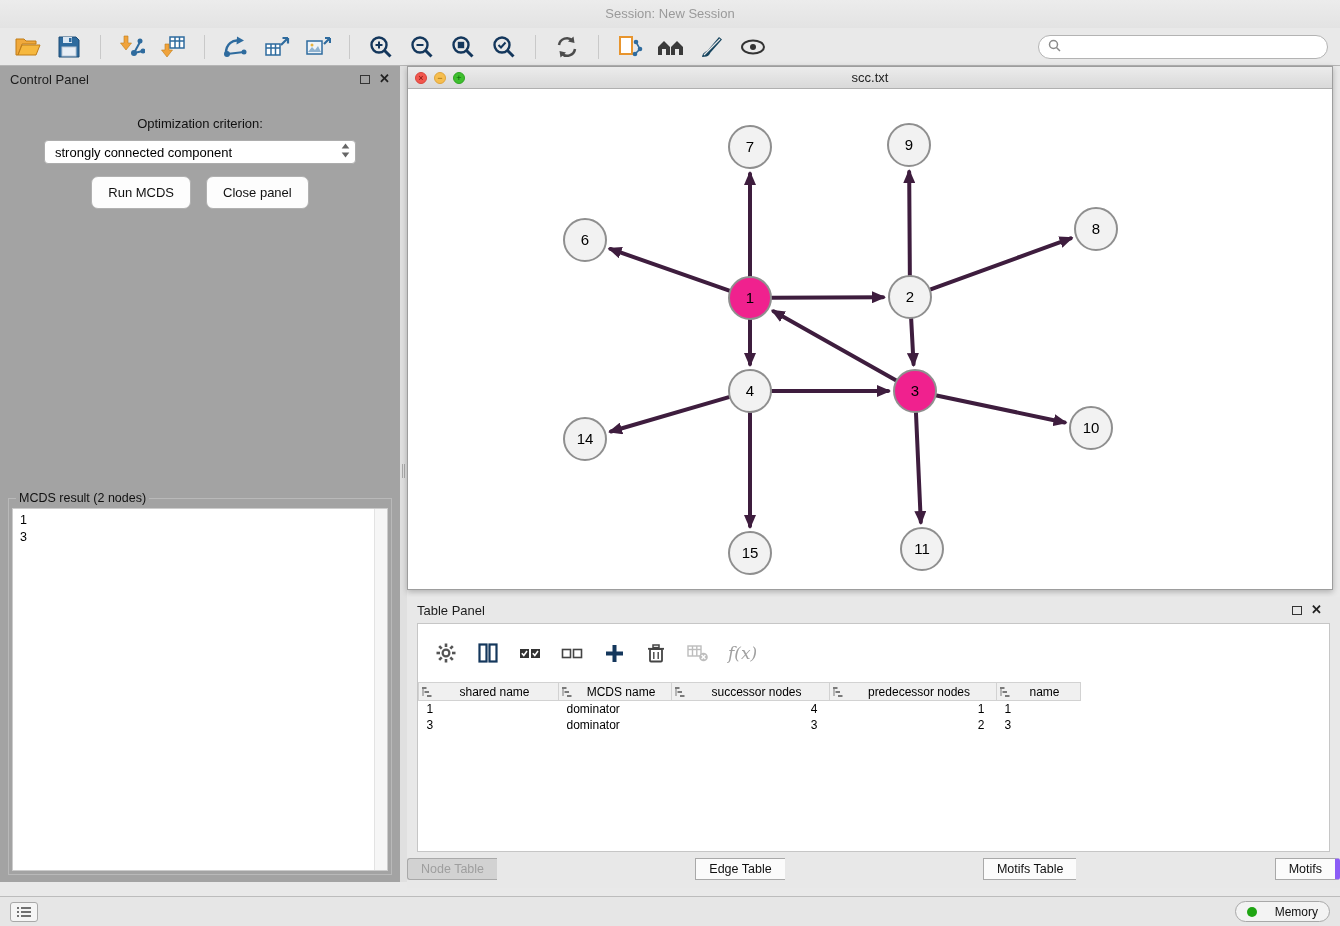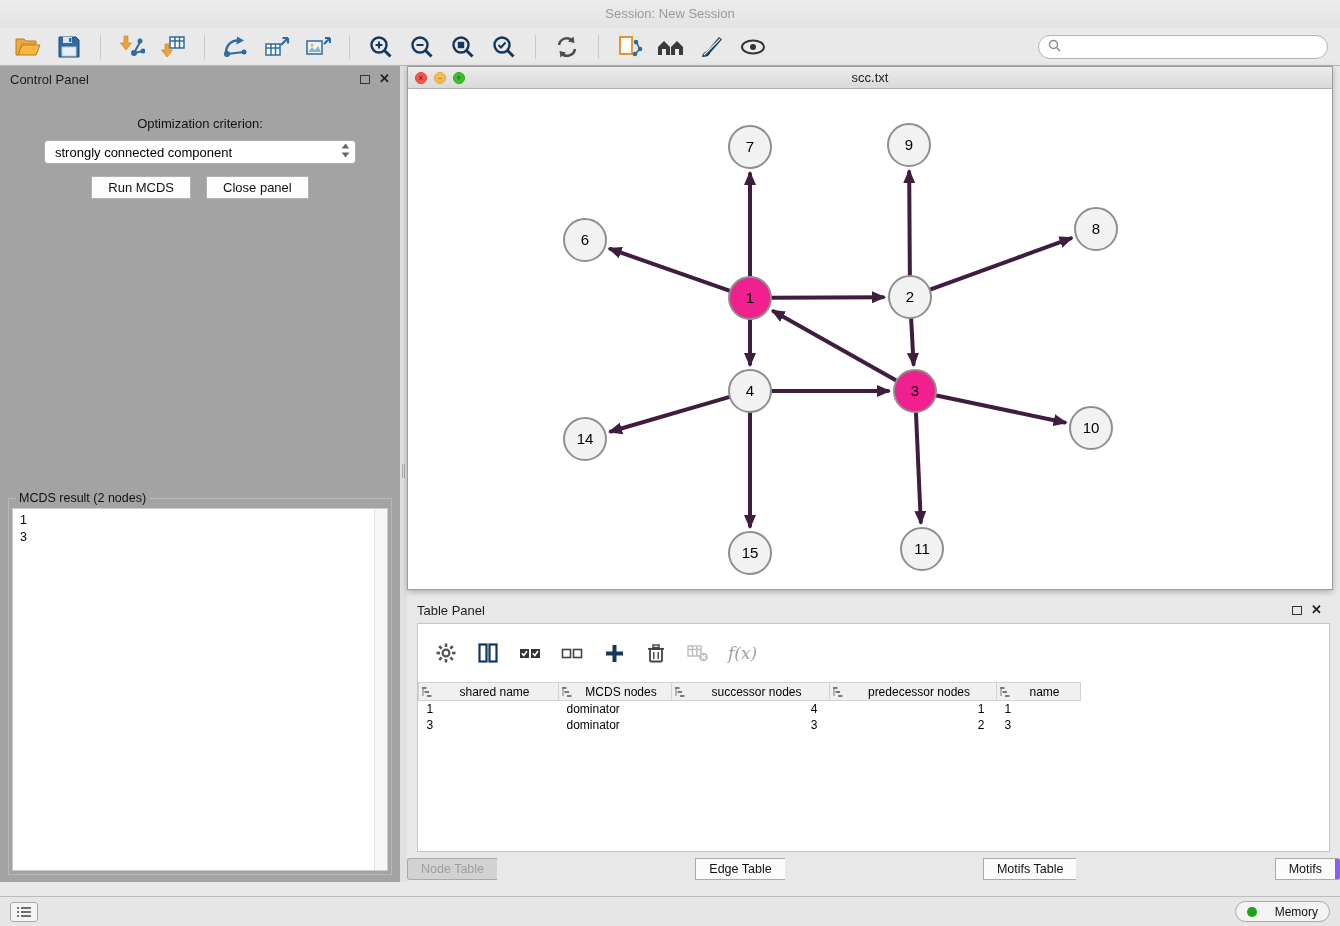--- a/index.html
+++ b/index.html
@@ -40,22 +40,22 @@
     border-right:none; font-size:12.5px; color:#111; cursor:pointer; }
   .seg:first-child { border-radius:3px 0 0 3px; }
   .seg:last-child { border-right:1px solid #a9a9a9; border-radius:0 3px 3px 0; }
   .seg.active { background:#d6d6d6; color:#9e9e9e; }
   .opt-label { text-align:center; margin-top:24px; font-size:13px; color:#111; }
   .dropdown { margin:9px auto 0; width:312px; height:24px; background:#fff;
     border:1px solid #adadad; border-radius:4px; display:flex; align-items:center;
     padding:0 5px 0 10px; font-size:13px; cursor:pointer; }
   .dropdown .dd-val { flex:1; }
   .btn-row { display:flex; justify-content:center; gap:15px; margin-top:12px; }
-  .cp-btn { background:#fdfdfd; border:1px solid #b1b1b1; border-radius:0;
-    height:23px; font-size:13px; padding:0 16px; color:#111;
+  .cp-btn { background:#fdfdfd; border:1px solid #b1b1b1; border-radius:7px;
+    height:33px; font-size:13px; padding:0 16px; color:#111;
     font-family:"Liberation Sans",sans-serif; cursor:pointer; }
   .result-fs { position:absolute; top:425px; left:8px; right:8px; bottom:7px;
     border:1px solid #b9b9b9; padding:3px; }
   .result-fs legend { font-size:12.5px; padding:0 3px; margin-left:4px; color:#111; }
   .result-box { width:100%; height:100%; background:#fff; border:1px solid #cccccc;
     font-size:12.5px; line-height:17px; padding:3px 7px; white-space:pre;
     position:relative; overflow:hidden; }
   .result-box::after { content:''; position:absolute; top:0; right:0; bottom:0;
     width:12px; background:#f6f6f6; border-left:1px solid #e3e3e3; }
 
@@ -449,21 +449,21 @@
                   </g>
                   <line x1="1" y1="1" x2="1" y2="9" stroke="#7a7a7a" stroke-width="1"></line>
                 </svg><span>shared name</span></th>
               <th><svg class="sort-ic" width="11" height="11" viewBox="0 0 11 11">
                   <g fill="#7a7a7a">
                     <rect x="0" y="0" width="4.5" height="2"></rect>
                     <rect x="2.5" y="4" width="4.5" height="2"></rect>
                     <rect x="5" y="8" width="4.5" height="2"></rect>
                   </g>
                   <line x1="1" y1="1" x2="1" y2="9" stroke="#7a7a7a" stroke-width="1"></line>
-                </svg><span>MCDS nodes</span></th>
+                </svg><span>MCDS name</span></th>
               <th><svg class="sort-ic" width="11" height="11" viewBox="0 0 11 11">
                   <g fill="#7a7a7a">
                     <rect x="0" y="0" width="4.5" height="2"></rect>
                     <rect x="2.5" y="4" width="4.5" height="2"></rect>
                     <rect x="5" y="8" width="4.5" height="2"></rect>
                   </g>
                   <line x1="1" y1="1" x2="1" y2="9" stroke="#7a7a7a" stroke-width="1"></line>
                 </svg><span>successor nodes</span></th>
               <th><svg class="sort-ic" width="11" height="11" viewBox="0 0 11 11">
                   <g fill="#7a7a7a">

